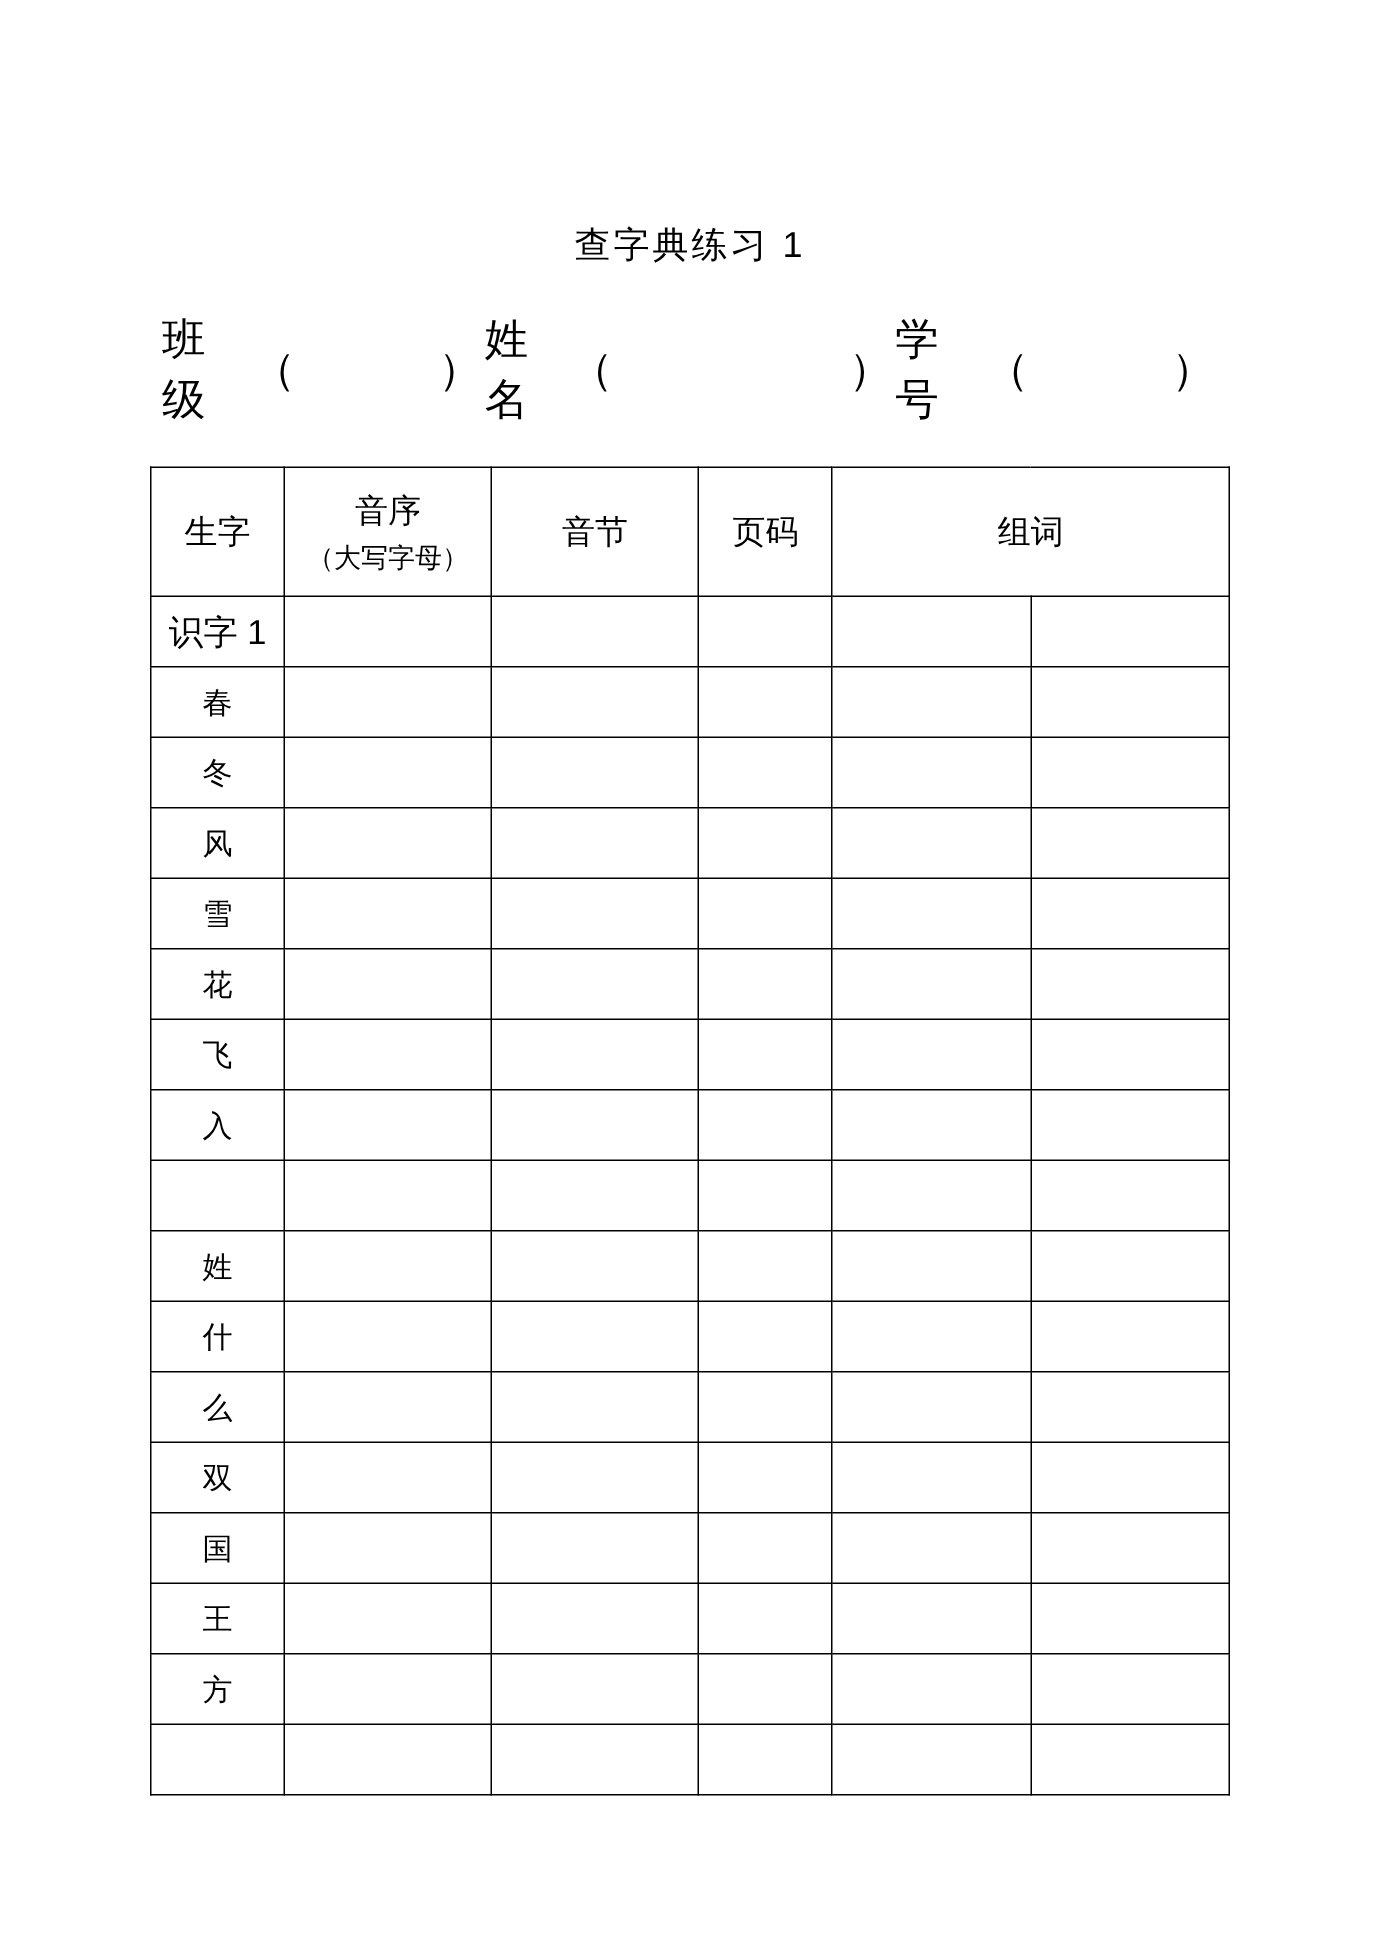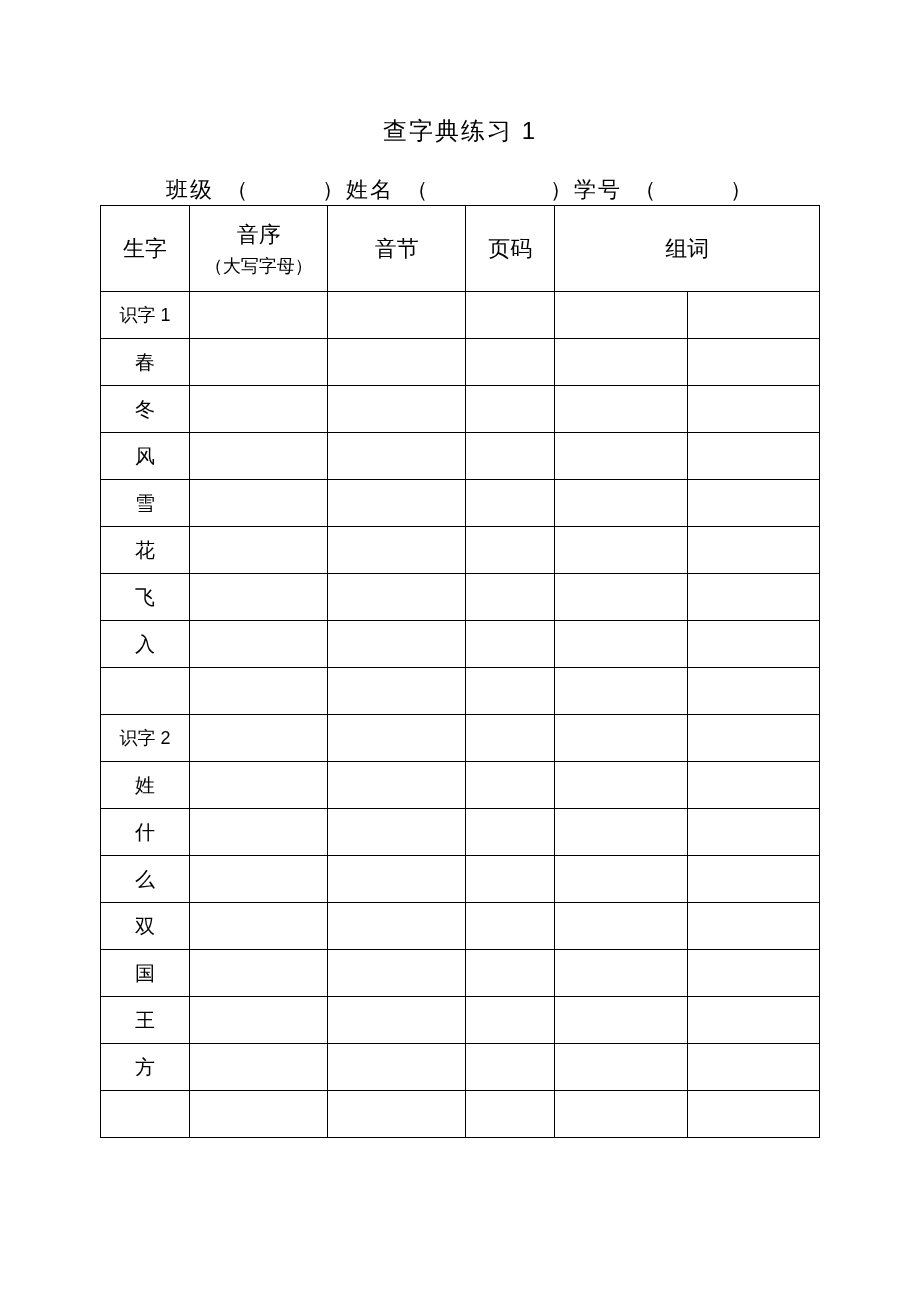--- a/index.html
+++ b/index.html
@@ -13,27 +13,28 @@
     }
     .page {
       padding: 115px 100px 0 100px;
     }
     .title {
       text-align: center;
       font-size: 24px;
       font-weight: 400;
       margin-bottom: 28px;
       letter-spacing: 2px;
+      margin-top: 32px;
     }
     .info-line {
       display: flex;
-      font-size: 22px;
-      margin-bottom: 0;
+      font-size: 29px;
+      margin-bottom: 24px;
       padding: 0 8px;
-      justify-content: center;
+      justify-content: space-between;
       align-items: center;
       letter-spacing: 2px;
     }
     .info-item {
       display: flex;
       align-items: center;
       gap: 12px;
     }
     .paren-field {
       display: inline-block;
@@ -57,21 +58,21 @@
     .sub-label {
       font-size: 18px;
       display: block;
       margin-top: 4px;
     }
     tbody td {
       height: 47px;
       font-size: 20px;
     }
     tbody tr.section-row td {
-      font-size: 18px;
+      font-size: 23px;
     }
     .col-char { width: 12.4%; }
     .col-yinxu { width: 19.2%; }
     .col-yinjie { width: 19.2%; }
     .col-page { width: 12.4%; }
     .col-word1 { width: 18.4%; }
     .col-word2 { width: 18.4%; }
   </style>
 </head>
 <body>
@@ -182,28 +183,20 @@
           <td></td>
         </tr>
         <tr>
           <td></td>
           <td></td>
           <td></td>
           <td></td>
           <td></td>
           <td></td>
         </tr>
-        <tr class="section-row">
-          <td>识字 2</td>
-          <td></td>
-          <td></td>
-          <td></td>
-          <td></td>
-          <td></td>
-        </tr>
         <tr>
           <td>姓</td>
           <td></td>
           <td></td>
           <td></td>
           <td></td>
           <td></td>
         </tr>
         <tr>
           <td>什</td>

